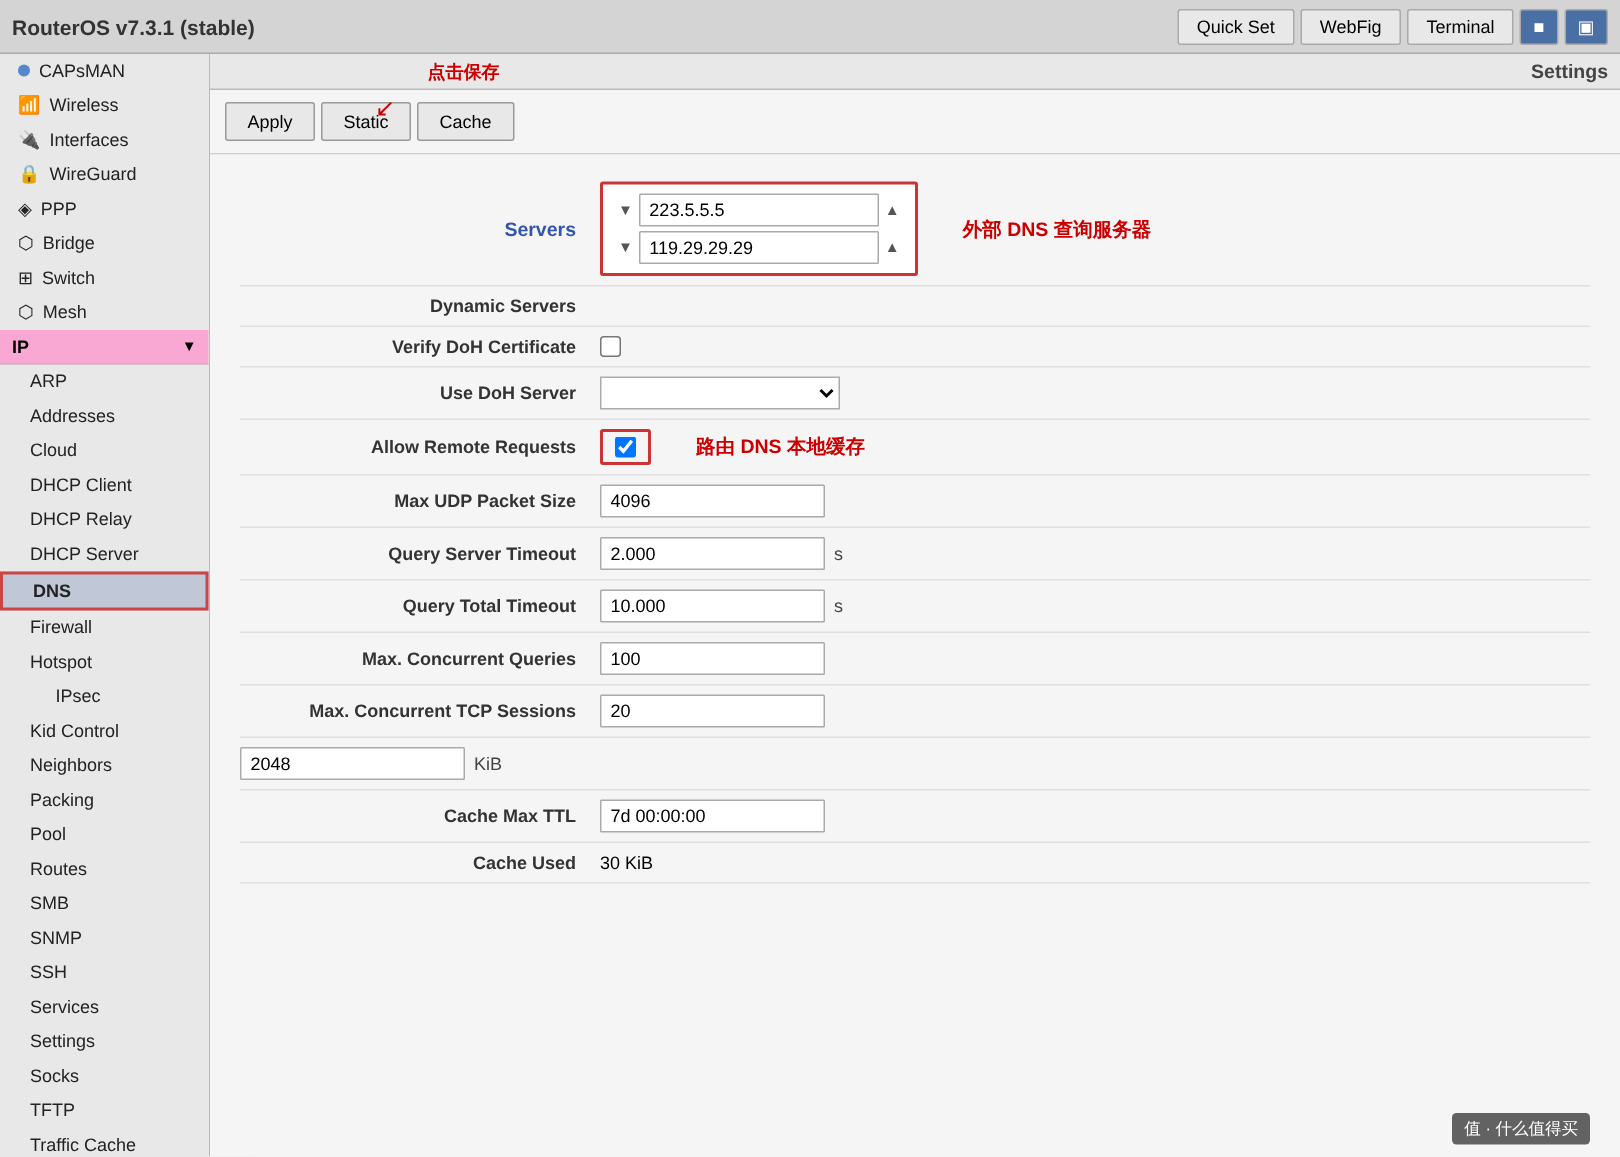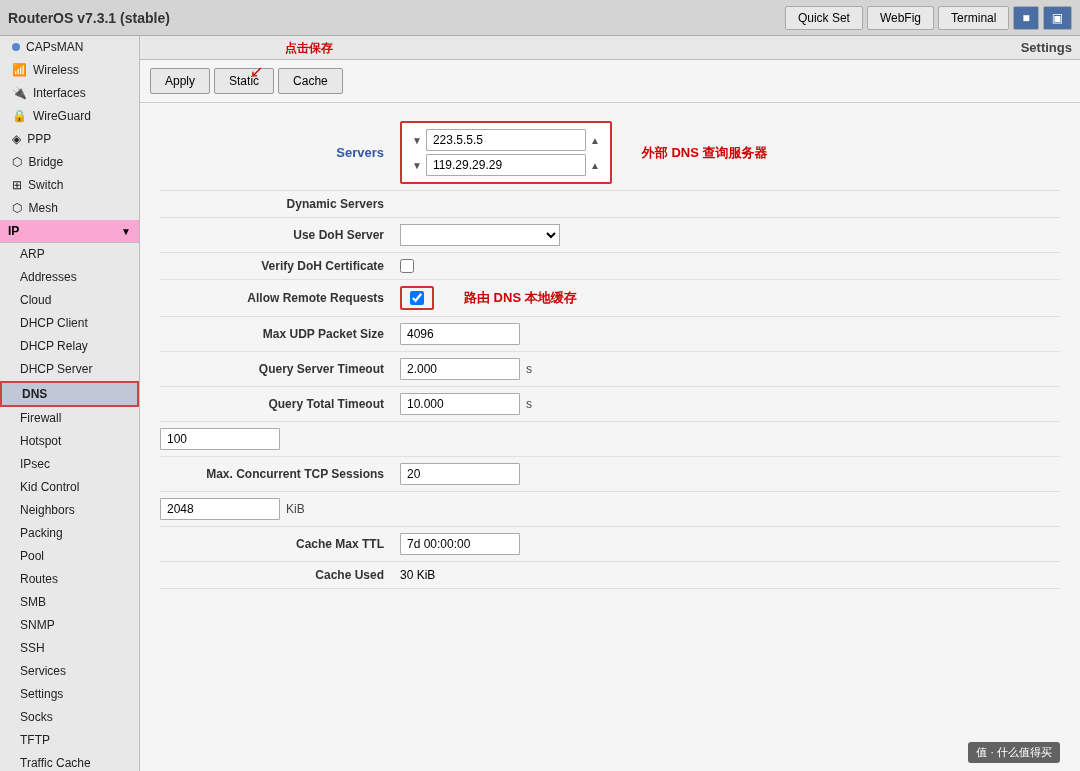--- a/index.html
+++ b/index.html
@@ -76,21 +76,21 @@
       width: 240px; text-align: right; padding-right: 16px;
       font-weight: bold; color: #333; font-size: 12px; flex-shrink: 0;
     }
     .form-control {
       display: flex; align-items: center; gap: 6px;
     }
     input[type="text"] {
       border: 1px solid #aaa; padding: 3px 6px; font-size: 12px;
       background: white; border-radius: 1px;
     }
-    .input-sm { width: 120px; }
+    .input-sm { width: 150px; }
     .unit { font-size: 12px; color: #444; }
 
     
     .servers-box {
       border: 2px solid #cc3333; border-radius: 2px; padding: 6px 10px;
       background: white; display: flex; flex-direction: column; gap: 3px;
     }
     .server-row { display: flex; align-items: center; gap: 4px; }
     .server-arrow { font-size: 10px; color: #555; }
     .server-input { width: 160px; border: 1px solid #aaa; padding: 2px 5px; font-size: 12px; }
@@ -190,21 +190,21 @@
     <div class="sidebar-item active" style="border:2px solid #cc4444;">
       <span style="padding-left:8px; font-weight:bold;">DNS</span>
     </div>
     <div class="sidebar-item">
       <span style="padding-left:8px;">Firewall</span>
     </div>
     <div class="sidebar-item">
       <span style="padding-left:8px;">Hotspot</span>
     </div>
     <div class="sidebar-item">
-      <span style="padding-left:8px;">IPsec</span>
+      <span style="padding-left:8px;margin-left:17px;">IPsec</span>
     </div>
     <div class="sidebar-item">
       <span style="padding-left:8px;">Kid Control</span>
     </div>
     <div class="sidebar-item">
       <span style="padding-left:8px;">Neighbors</span>
     </div>
     <div class="sidebar-item">
       <span style="padding-left:8px;">Packing</span>
     </div>
@@ -276,36 +276,36 @@
         </div>
         <div style="margin-left:30px; color:#cc0000; font-size:13px; font-weight:bold;">外部 DNS 查询服务器</div>
       </div>
 
       <div class="form-row">
         <div class="form-label">Dynamic Servers</div>
         <div class="form-control"></div>
       </div>
 
       <div class="form-row">
+        <div class="form-label">Verify DoH Certificate</div>
+        <div class="form-control">
+          <input type="checkbox" style="">
+        </div>
+      </div>
+
+      <div class="form-row">
         <div class="form-label">Use DoH Server</div>
         <div class="form-control">
           <select style="width:160px;">
             <option></option>
           </select>
         </div>
       </div>
 
       <div class="form-row">
-        <div class="form-label">Verify DoH Certificate</div>
-        <div class="form-control">
-          <input type="checkbox" style="">
-        </div>
-      </div>
-
-      <div class="form-row">
         <div class="form-label">Allow Remote Requests</div>
         <div class="form-control">
           <div class="allow-box">
             <input type="checkbox" checked="" style="">
           </div>
         </div>
         <div style="margin-left:30px; color:#cc0000; font-size:13px; font-weight:bold;">路由 DNS 本地缓存</div>
       </div>
 
       <div class="form-row">
@@ -325,20 +325,21 @@
 
       <div class="form-row">
         <div class="form-label">Query Total Timeout</div>
         <div class="form-control">
           <input type="text" class="input-sm" value="10.000" style="">
           <span class="unit">s</span>
         </div>
       </div>
 
       <div class="form-row">
+        <div class="form-label">Max. Concurrent Queries</div>
         <div class="form-control">
           <input type="text" class="input-sm" value="100" style="">
         </div>
       </div>
 
       <div class="form-row">
         <div class="form-label">Max. Concurrent TCP Sessions</div>
         <div class="form-control">
           <input type="text" class="input-sm" value="20" style="">
         </div>

